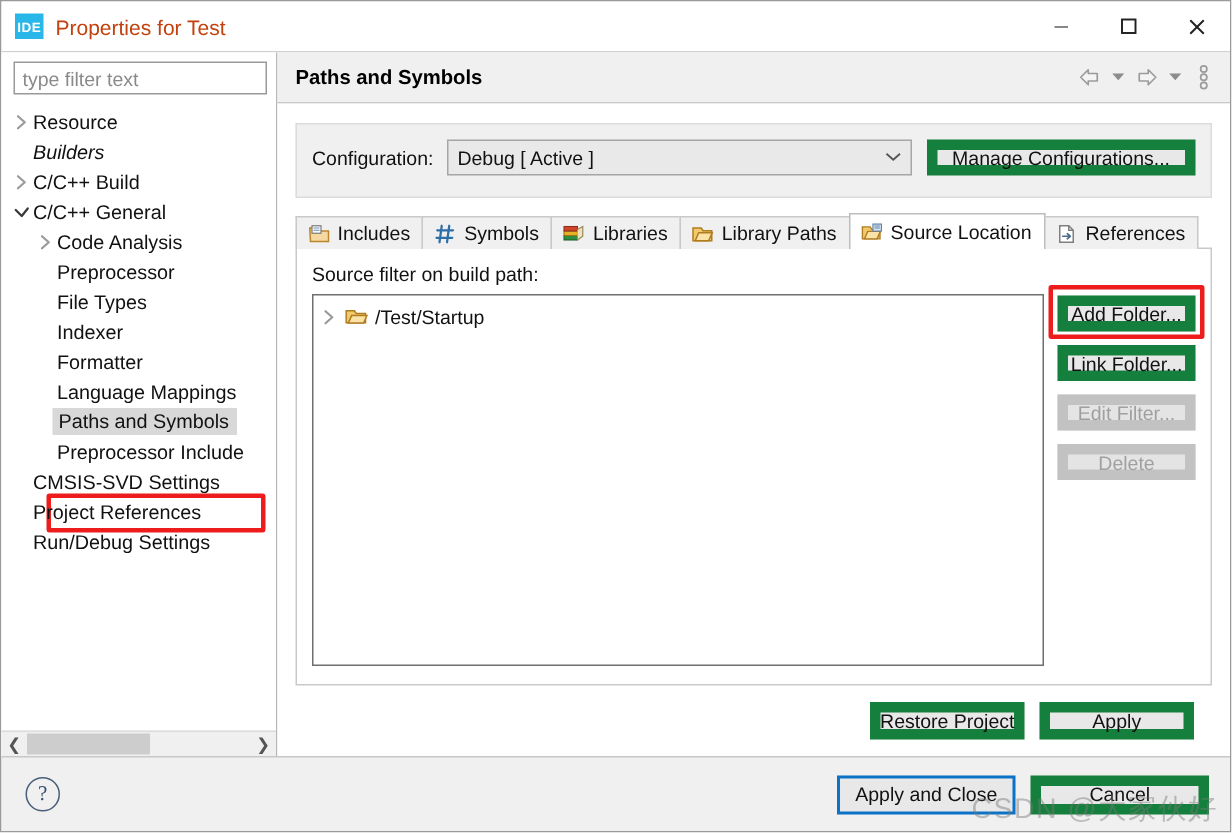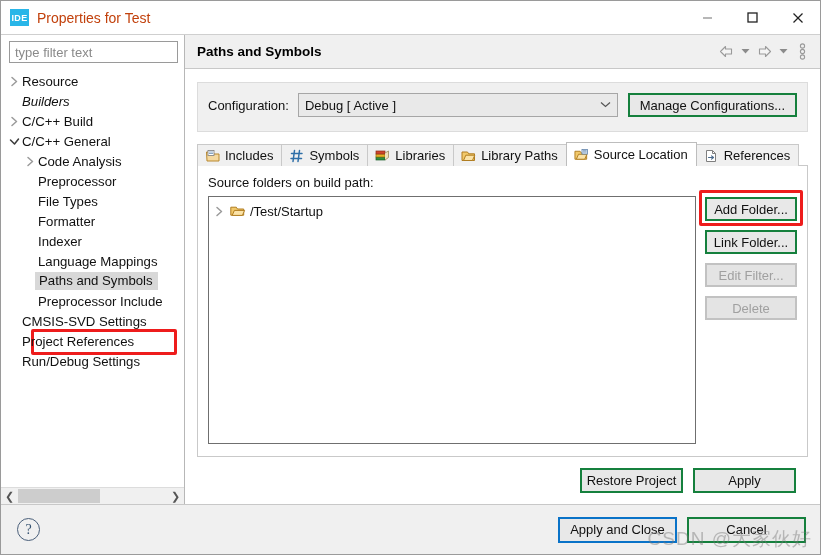--- a/index.html
+++ b/index.html
@@ -173,21 +173,21 @@
     background: #e9e9e9;
     display: flex; align-items: center;
     padding: 0 6px;
     font-size: 13px; color: #111;
     position: relative;
   }
   .cfg-select .caret {
     margin-left: auto; color: #555; font-size: 9px;
   }
   .btn {
-    border: 2px solid #15803d;
+    border: 7px solid #15803d;
     background: #e8e8e8;
     font-family: "Liberation Sans", sans-serif;
     font-size: 13px;
     color: #111;
     display: flex; align-items: center; justify-content: center;
     box-sizing: border-box;
     white-space: nowrap;
   }
   .btn.disabled { color: #a0a0a0; background: #e4e4e4; border-color: #c2c2c2; }
   .manage-btn { height: 24px; padding: 0 10px; margin-left: 10px; }
@@ -369,25 +369,25 @@
           <div class="tree-item" style="padding-left: 22px;">
             <span class="tw"></span>
             <span class="tree-label">Preprocessor</span>
           </div>
           <div class="tree-item" style="padding-left: 22px;">
             <span class="tw"></span>
             <span class="tree-label">File Types</span>
           </div>
           <div class="tree-item" style="padding-left: 22px;">
             <span class="tw"></span>
+            <span class="tree-label">Indexer</span>
+          </div>
+          <div class="tree-item" style="padding-left: 22px;">
+            <span class="tw"></span>
             <span class="tree-label">Formatter</span>
-          </div>
-          <div class="tree-item" style="padding-left: 22px;">
-            <span class="tw"></span>
-            <span class="tree-label">Indexer</span>
           </div>
           <div class="tree-item" style="padding-left: 22px;">
             <span class="tw"></span>
             <span class="tree-label">Language Mappings</span>
           </div>
           <div class="tree-item selected" style="padding-left: 22px;">
             <span class="tw"></span>
             <span class="tree-label">Paths and Symbols</span>
           </div>
           <div class="tree-item" style="padding-left: 22px;">
@@ -522,21 +522,21 @@
                     <path d="M2.5 1.5 h6 l3 3 v8 h-9 z" fill="#ffffff" stroke="#7f7f7f" stroke-width="1"></path>
                     <path d="M8.5 1.5 v3 h3" fill="none" stroke="#7f7f7f" stroke-width="1"></path>
                     <path d="M4.5 8.5 h5 M7.5 6.8 L9.5 8.5 L7.5 10.2" fill="none" stroke="#4a6a8c" stroke-width="1.1" stroke-linecap="round" stroke-linejoin="round"></path>
                   </svg>
                 </span>
                 <span>References</span>
               </div>
             </div>
 
           <div class="tab-panel">
-            <div class="panel-label">Source folders on build path:</div>
+            <div class="panel-label">Source filter on build path:</div>
             <div class="panel-body">
               <div class="listbox" id="folder-list">
                   <div class="list-row">
                     <span class="list-tw">
                       <svg width="9" height="11" viewBox="0 0 9 11">
                         <path d="M2 1.5 L6.5 5.5 L2 9.5" fill="none" stroke="#9a9a9a" stroke-width="1.5" stroke-linecap="round" stroke-linejoin="round"></path>
                       </svg>
                     </span>
                     <span>
                       <svg width="16" height="13" viewBox="0 0 16 13" style="display:block">

